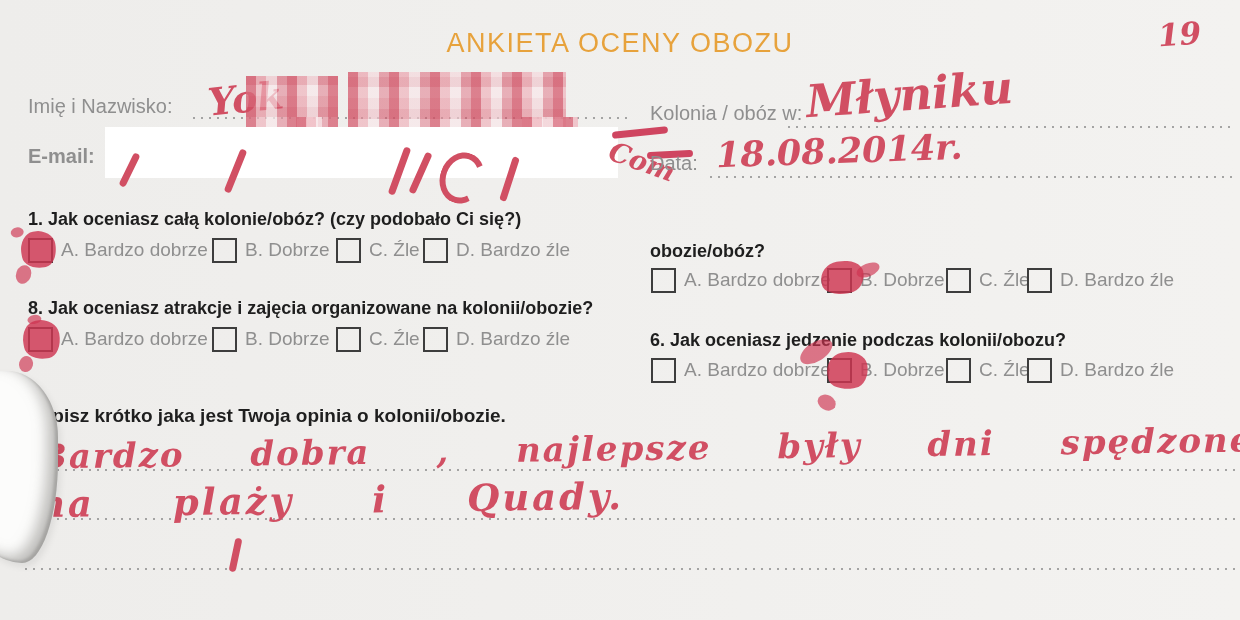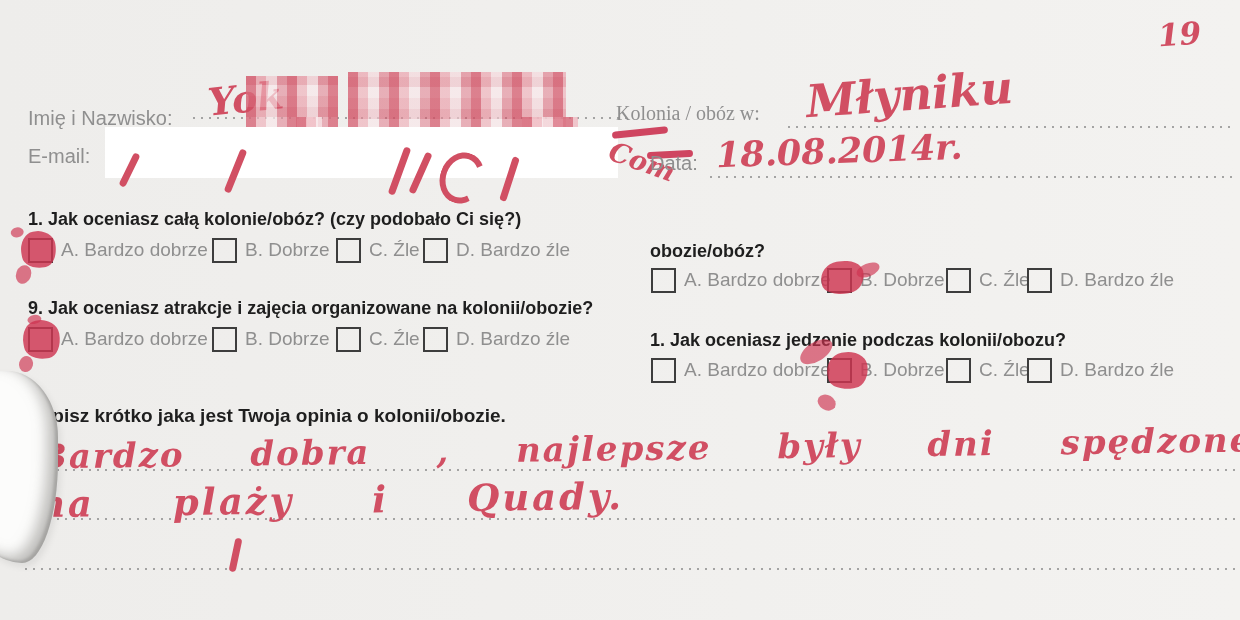--- a/index.html
+++ b/index.html
@@ -62,42 +62,43 @@
     position:absolute; left:-8px; top:452px; width:42px; height:100px; transform:rotate(14deg);
     background:radial-gradient(closest-side, rgba(70,70,70,.45), rgba(120,120,120,.2) 60%, transparent 75%);
   }
   .opinion-line{ position:absolute; transform:rotate(-0.8deg); }
 </style>
 </head>
 <body>
 
 <div class="page">
 
+  <div class="title">ANKIETA OCENY OBOZU</div>
   <div class="pagenum hw">19</div>
 
-  <div class="flabel" style="left:28px;top:95px;margin-top:12px;">Imię i Nazwisko:</div>
+  <div class="flabel" style="left:28px;top:95px;">Imię i Nazwisko:</div>
   <div class="dotline" style="left:193px;top:117px;width:440px;"></div>
   <div class="hw" style="position:absolute;left:208px;top:76px;font-size:38px;transform:rotate(-6deg);">Yok</div>
   <div class="mosaic" style="left:246px;top:76px;width:92px;height:52px;"></div>
   <div class="mosaic" style="left:348px;top:72px;width:218px;height:58px;"></div>
   <div class="mosaic" style="left:296px;top:117px;width:26px;height:11px;"></div>
   <div class="mosaic" style="left:522px;top:117px;width:56px;height:11px;"></div>
 
-  <div class="flabel" style="left:28px;top:145px;">E-mail:</div>
+  <div class="flabel" style="left:28px;top:145px;font-weight:bold;">E-mail:</div>
   <div class="redact" style="left:105px;top:127px;width:513px;height:51px;"></div>
   <div class="stroke" style="left:126px;top:152px;height:36px;transform:rotate(26deg);"></div>
   <div class="stroke" style="left:232px;top:148px;height:46px;transform:rotate(22deg);"></div>
   <div class="stroke" style="left:396px;top:146px;height:50px;transform:rotate(20deg);"></div>
   <div class="stroke" style="left:417px;top:151px;height:44px;transform:rotate(24deg);"></div>
   <div class="loop" style="left:440px;top:152px;"></div>
   <div class="stroke" style="left:506px;top:156px;height:46px;transform:rotate(18deg);"></div>
   <div class="dash" style="left:612px;top:129px;width:56px;transform:rotate(-6deg);"></div>
   <div class="hw" style="position:absolute;left:608px;top:146px;font-size:27px;transform:rotate(20deg);">Com</div>
 
-  <div class="flabel" style="left:616px;top:102px;font-family:Liberation Serif, serif;">Kolonia / obóz w:</div>
+  <div class="flabel" style="left:650px;top:102px;">Kolonia / obóz w:</div>
   <div class="dash" style="left:647px;top:151px;width:46px;transform:rotate(-3deg);"></div>
   <div class="dotline" style="left:788px;top:126px;width:445px;"></div>
   <div class="hw" style="position:absolute;left:806px;top:68px;font-size:45px;transform:rotate(-4deg);">Młyniku</div>
 
   <div class="flabel" style="left:650px;top:152px;">Data:</div>
   <div class="dotline" style="left:710px;top:176px;width:523px;"></div>
   <div class="hw" style="position:absolute;left:716px;top:130px;font-size:35px;transform:rotate(-2deg);">18.08.2014r.</div>
 
   <div class="qtext" style="left:28px;top:209px;">1. Jak oceniasz całą kolonie/obóz? (czy podobało Ci się?)</div>
   <div class="optrow" style="top:237px;">
@@ -113,21 +114,21 @@
         <span class="cb"></span>
         <span class="optlabel">C. Źle</span>
       </div>
     <div class="opt" style="left:423px;">
         <span class="cb"></span>
         <span class="optlabel">D. Bardzo źle</span>
       </div>
   </div>
   <span class="scribble mark-q1"></span>
 
-  <div class="qtext" style="left:28px;top:298px;">9.  Jak oceniasz atrakcje i zajęcia organizowane na kolonii/obozie?</div>
+  <div class="qtext" style="left:28px;top:298px;">8.  Jak oceniasz atrakcje i zajęcia organizowane na kolonii/obozie?</div>
   <div class="optrow" style="top:326px;">
     <div class="opt" style="left:28px;">
         <span class="cb"></span>
         <span class="optlabel">A. Bardzo dobrze</span>
       </div>
     <div class="opt" style="left:212px;">
         <span class="cb"></span>
         <span class="optlabel">B. Dobrze</span>
       </div>
     <div class="opt" style="left:336px;">
@@ -155,21 +156,21 @@
         <span class="cb"></span>
         <span class="optlabel">C. Źle</span>
       </div>
     <div class="opt" style="left:1027px;">
         <span class="cb"></span>
         <span class="optlabel">D. Bardzo źle</span>
       </div>
   </div>
   <span class="scribble mark-q3"></span>
 
-  <div class="qtext" style="left:650px;top:330px;">1.  Jak oceniasz jedzenie podczas kolonii/obozu?</div>
+  <div class="qtext" style="left:650px;top:330px;">6.  Jak oceniasz jedzenie podczas kolonii/obozu?</div>
   <div class="optrow" style="top:357px;">
     <div class="opt" style="left:651px;">
         <span class="cb"></span>
         <span class="optlabel">A. Bardzo dobrze</span>
       </div>
     <div class="opt" style="left:827px;">
         <span class="cb"></span>
         <span class="optlabel">B. Dobrze</span>
       </div>
     <div class="opt" style="left:946px;">

